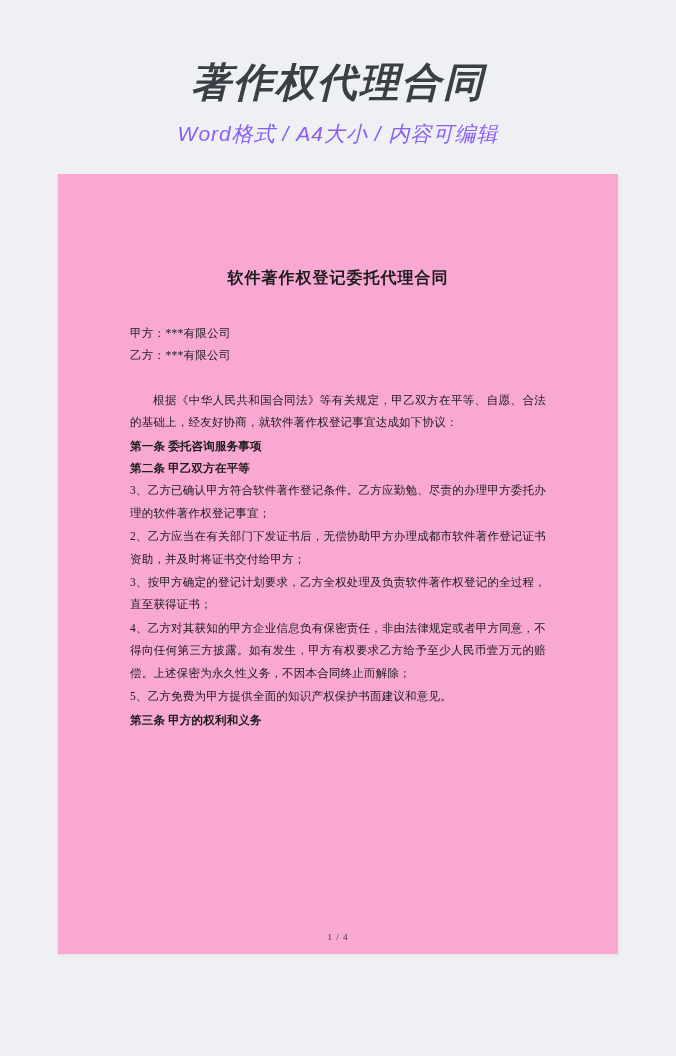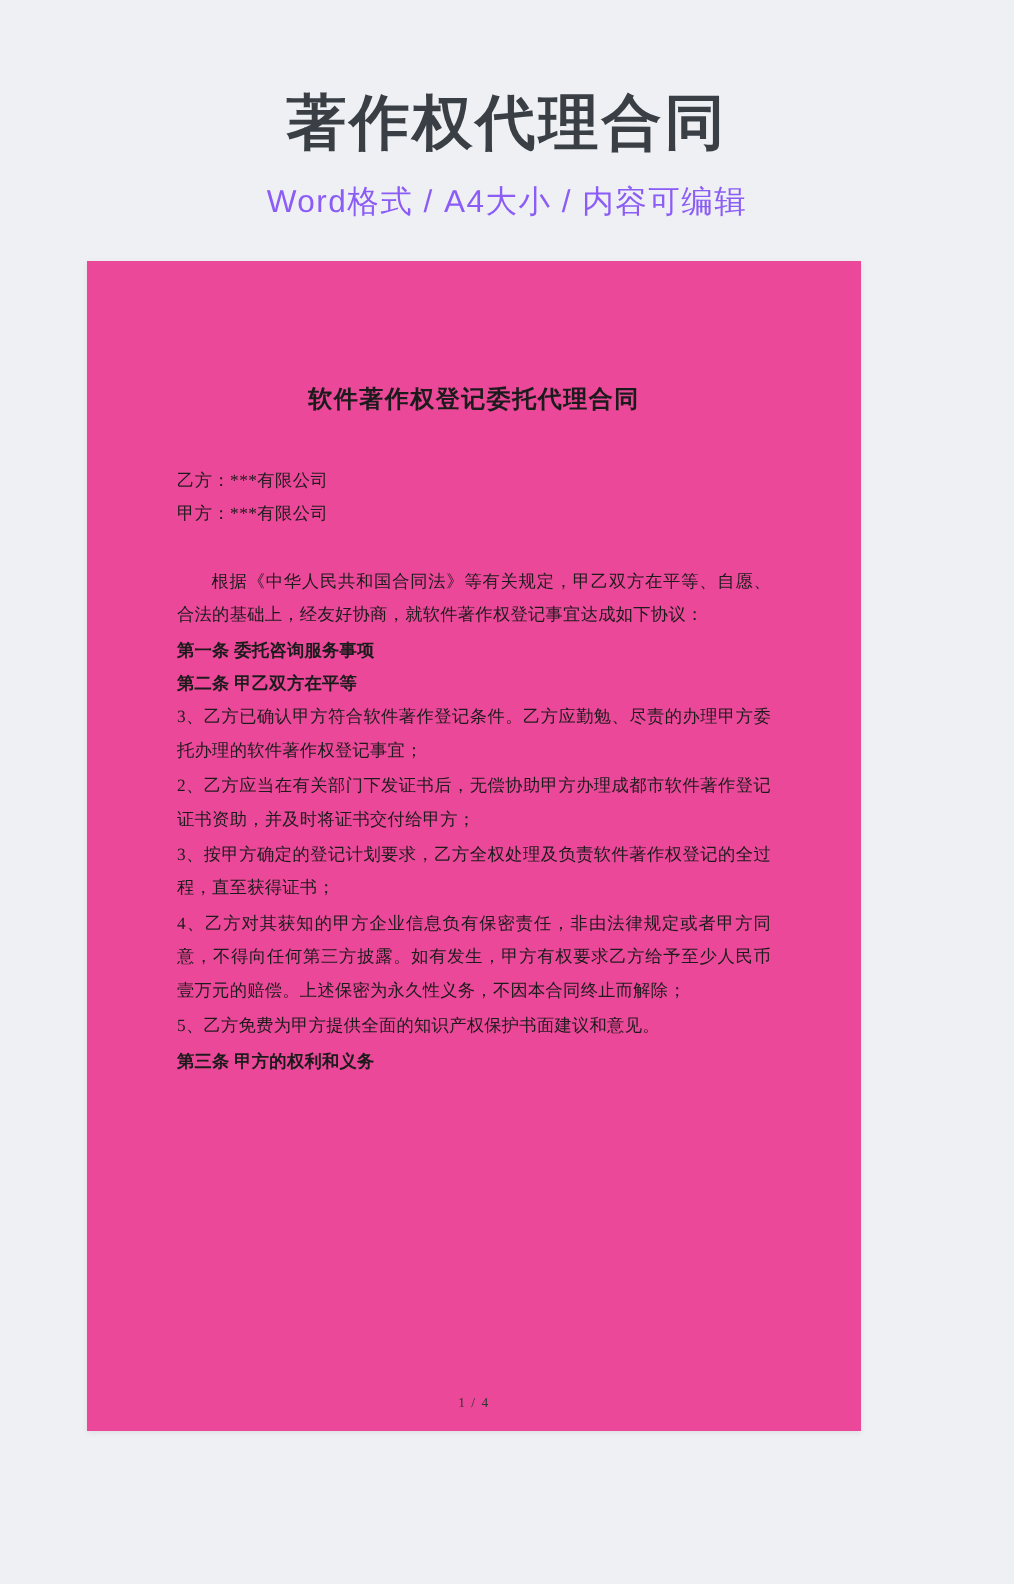--- a/index.html
+++ b/index.html
@@ -16,46 +16,47 @@
   .page-wrap {
     position: relative;
     width: 676px;
     height: 1056px;
     background: #eef0f3;
     box-sizing: border-box;
   }
   .banner {
     padding-top: 58px;
     text-align: center;
+    font-style: italic;
   }
   .banner-title {
     font-family: "Liberation Sans", sans-serif;
     font-size: 40px;
     font-weight: bold;
     color: #3a3f45;
     letter-spacing: 2px;
     line-height: 1.2;
   }
   .banner-sub {
     margin-top: 14px;
     font-size: 21px;
     color: #8b5cf6;
     letter-spacing: 1px;
     font-weight: normal;
   }
   .doc-sheet {
     position: absolute;
     left: 58px;
     top: 174px;
-    width: 516px;
+    width: 560px;
     height: 780px;
-    background: #ec4899;
+    background: #f9a8d4;
     box-shadow: 0 1px 4px rgba(0,0,0,0.07);
     box-sizing: border-box;
-    padding: 0;
+    padding: 12px;
   }
   .doc-inner {
     position: relative;
     width: 100%;
     height: 100%;
     box-sizing: border-box;
     padding: 62px 60px 30px 60px;
     font-family: "Liberation Serif", serif;
     color: #1b1b1b;
   }
@@ -90,21 +91,21 @@
   .heading {
     font-size: 11.5px;
     font-weight: bold;
     line-height: 1.95;
     margin: 0;
     letter-spacing: 0.2px;
     font-family: Liberation Serif, serif;
   }
   .page-num {
     position: absolute;
-    bottom: 14px;
+    bottom: 0;
     left: 0;
     width: 100%;
     text-align: center;
     font-size: 9px;
     color: #333;
     font-family: "Liberation Serif", serif;
     letter-spacing: 1px;
   }
 </style>
 </head>
@@ -116,22 +117,22 @@
     <div class="banner-title">著作权代理合同</div>
     <div class="banner-sub">Word格式 / A4大小 / 内容可编辑</div>
   </div>
 
   <div class="doc-sheet">
     <div class="doc-inner">
 
       <div class="doc-title">软件著作权登记委托代理合同</div>
 
       <div class="party-block">
+        <p class="party-line">甲方：***有限公司</p>
         <p class="party-line">乙方：***有限公司</p>
-        <p class="party-line">甲方：***有限公司</p>
       </div>
 
       <div id="blocks-host">
           <p class="body-p indent">根据《中华人民共和国合同法》等有关规定，甲乙双方在平等、自愿、合法的基础上，经友好协商，就软件著作权登记事宜达成如下协议：</p>
           <p class="heading">第一条  委托咨询服务事项</p>
           <p class="heading">第二条  甲乙双方在平等</p>
           <p class="body-p">3、乙方已确认甲方符合软件著作登记条件。乙方应勤勉、尽责的办理甲方委托办理的软件著作权登记事宜；</p>
           <p class="body-p">2、乙方应当在有关部门下发证书后，无偿协助甲方办理成都市软件著作登记证书资助，并及时将证书交付给甲方；</p>
           <p class="body-p">3、按甲方确定的登记计划要求，乙方全权处理及负责软件著作权登记的全过程，直至获得证书；</p>
           <p class="body-p">4、乙方对其获知的甲方企业信息负有保密责任，非由法律规定或者甲方同意，不得向任何第三方披露。如有发生，甲方有权要求乙方给予至少人民币壹万元的赔偿。上述保密为永久性义务，不因本合同终止而解除；</p>

